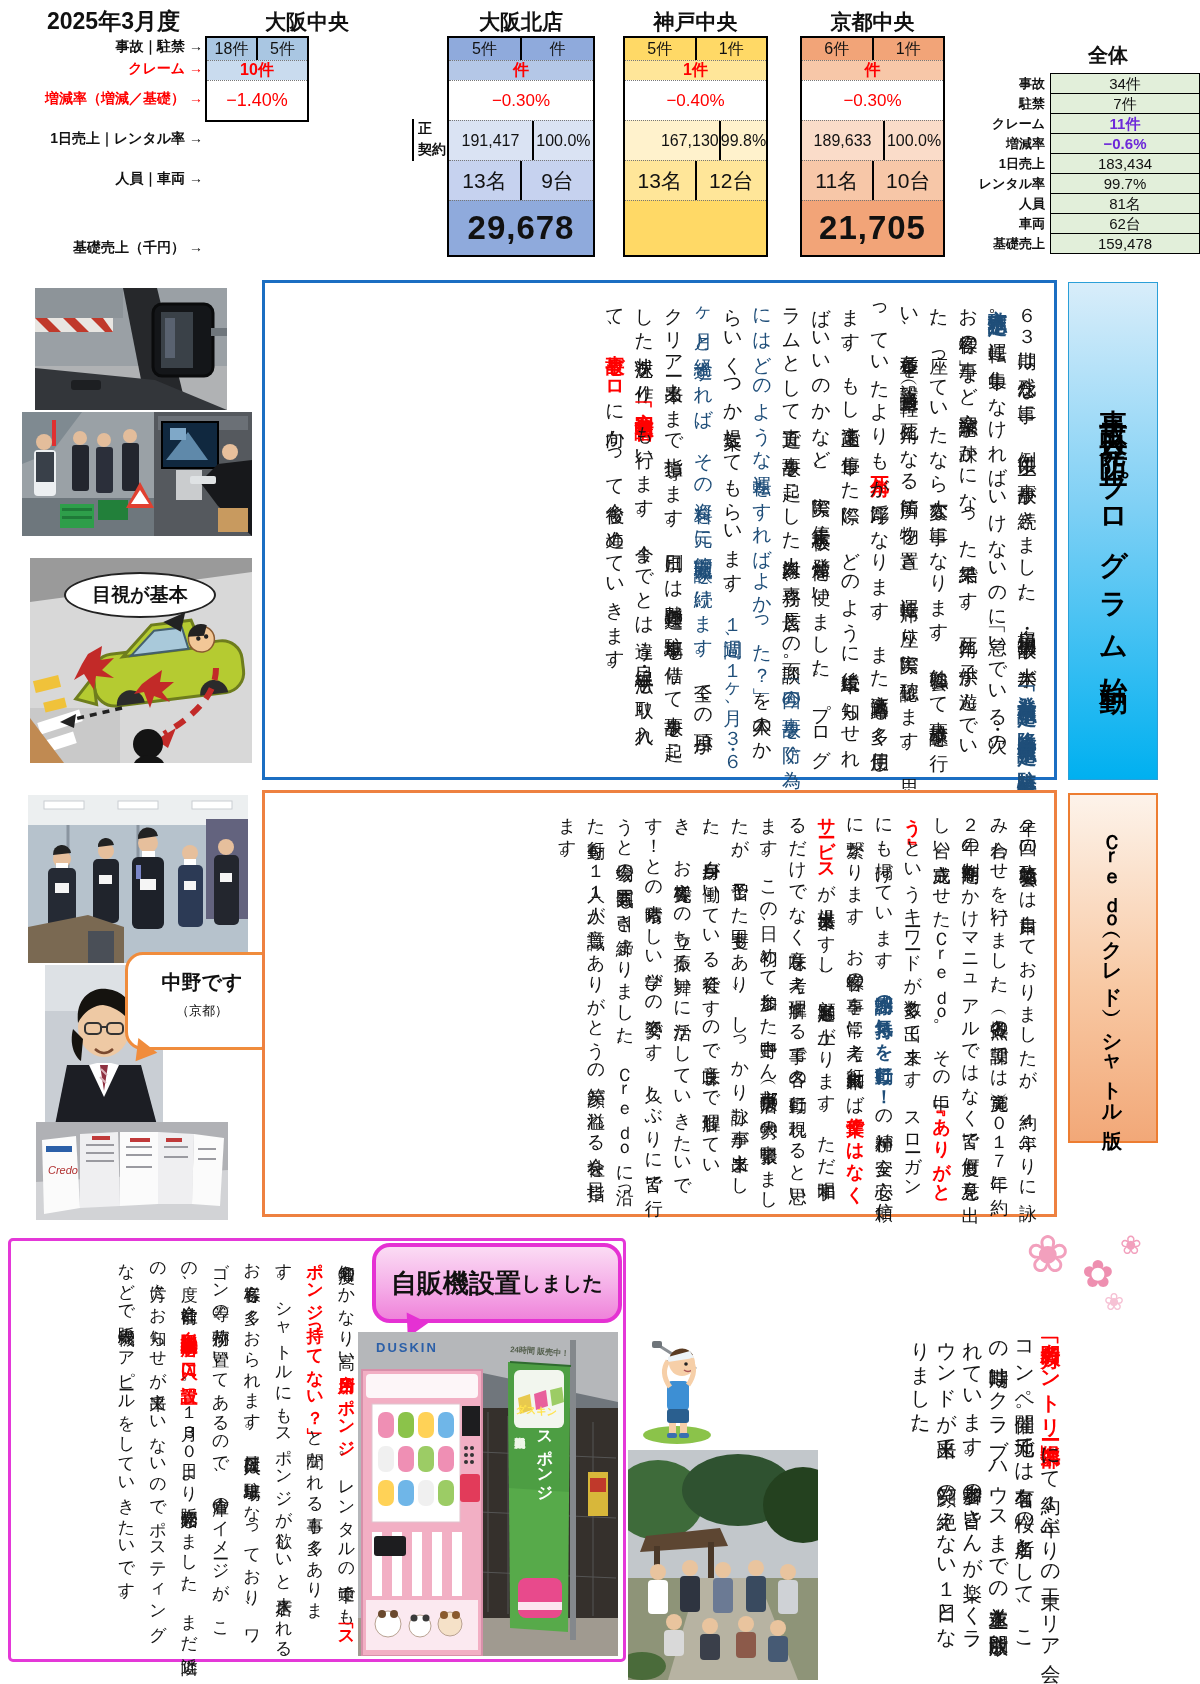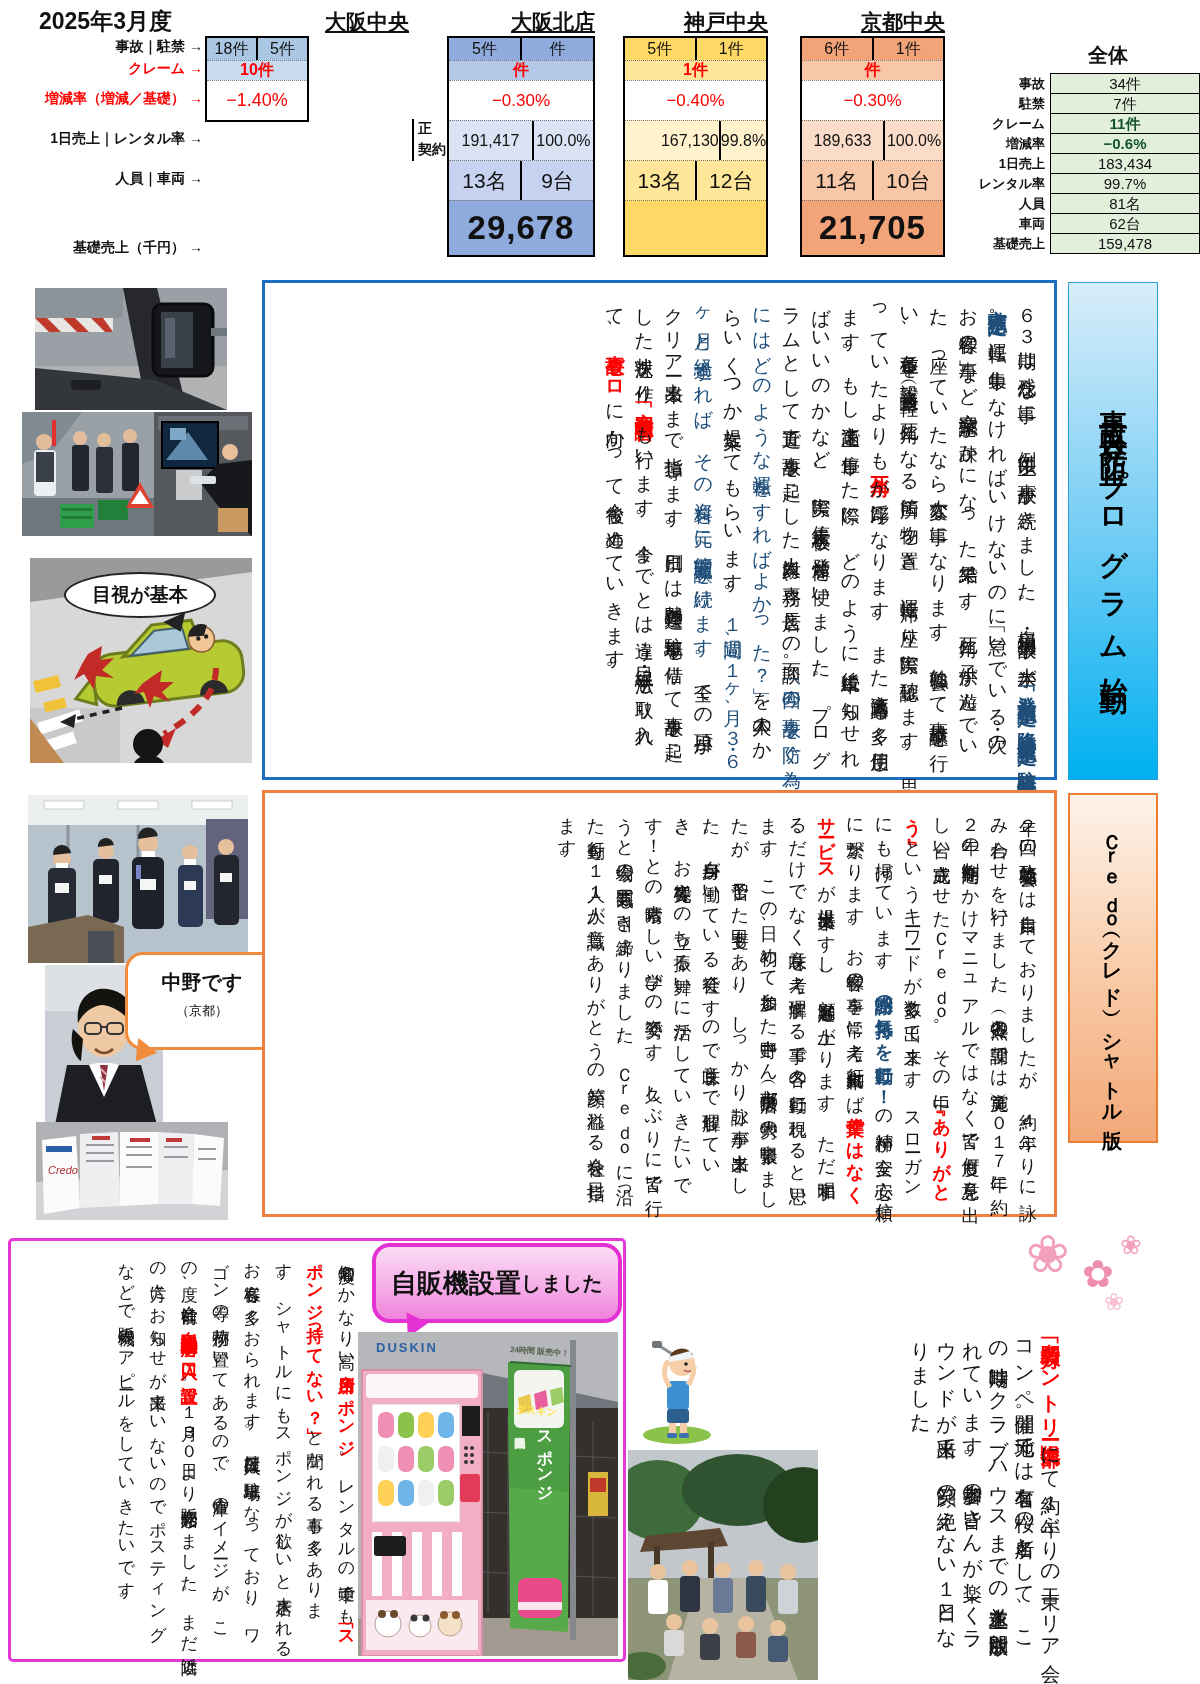--- a/index.html
+++ b/index.html
@@ -2,22 +2,22 @@
 <html><head>
 <meta charset="utf-8">
 <style>
   html,body{margin:0;padding:0;background:#fff;}
   body{font-family:"Liberation Sans","DejaVu Sans",sans-serif;color:#111;}
   .page{position:relative;width:1200px;height:1684px;background:#fff;overflow:hidden;}
   .abs{position:absolute;}
   .vtext{writing-mode:vertical-rl;text-orientation:mixed;}
 
   
-  .period{left:39px;top:6px;font-size:23px;font-weight:700;}
-  .bname{font-size:21px;font-weight:700;text-align:right;text-decoration:underline;}
+  .period{left:47px;top:6px;font-size:23px;font-weight:700;}
+  .bname{font-size:21px;font-weight:700;text-align:center;}
   .rlabel{width:190px;text-align:right;font-size:14px;font-weight:700;line-height:17px;}
   .rlabel.red{color:#f00;}
   .trows{border:2px solid #000;box-sizing:border-box;background:#fff;}
   .r{display:flex;align-items:center;justify-content:center;box-sizing:border-box;font-size:16px;}
   .r + .r{border-top:1px dotted #777;}
   .r .cell{flex:1;text-align:center;}
   .r .cell + .cell{border-left:2px solid #000;align-self:stretch;display:flex;align-items:center;justify-content:center;}
   .red{color:#f00;}
   .t-b2{--hdr:#8faadc;--lt:#b4c7e7;--pale:#dae3f3;--mid:#c6d2ef;}
   .t-y {--hdr:#ffd966;--lt:#ffe699;--pale:#fff2cc;--mid:#ffe699;}
@@ -32,21 +32,21 @@
   
   .c-r3{height:40px;background:#fff;color:#f00;font-size:18px;}
   .c-r4{height:22px;background:var(--pale);font-size:15px;}
   .c-r5{height:37px;background:var(--mid);font-size:21px;}
   .c-r6{height:56px;background:var(--hdr);font-size:42px;font-weight:700;letter-spacing:1px;}
   .sidelbl{font-size:14px;font-weight:700;}
   .gtitle{width:150px;text-align:center;font-size:20px;font-weight:700;}
   .grow{display:flex;height:20px;}
   .gl{width:70px;text-align:right;padding-right:5px;font-size:13px;font-weight:700;line-height:20px;white-space:nowrap;}
   .gv{width:148px;border:1px solid #000;margin-top:-1px;background:#e2efda;text-align:center;font-size:15px;line-height:19px;}
-  .gv.red{color:#14532d;font-weight:700;}
+  .gv.red{color:#6d28d9;font-weight:700;}
 
   
   .a-box{box-sizing:border-box;background:#fff;}
   .a1-box{border:3px solid #1b6ec2;}
   .a2-box{border:3px solid #ee8140;}
   .vbody{writing-mode:vertical-rl;text-orientation:mixed;height:100%;width:100%;box-sizing:border-box;color:#151515;}
   .a1-text{padding:12px 12px;font-size:19px;line-height:1.55;letter-spacing:2px;}
   .a2-text{padding:12px 12px;font-size:18px;line-height:1.6;letter-spacing:1.5px;}
   .seg-nb{color:#1f4e79;font-weight:700;}
   .seg-n{color:#1f4e79;}

